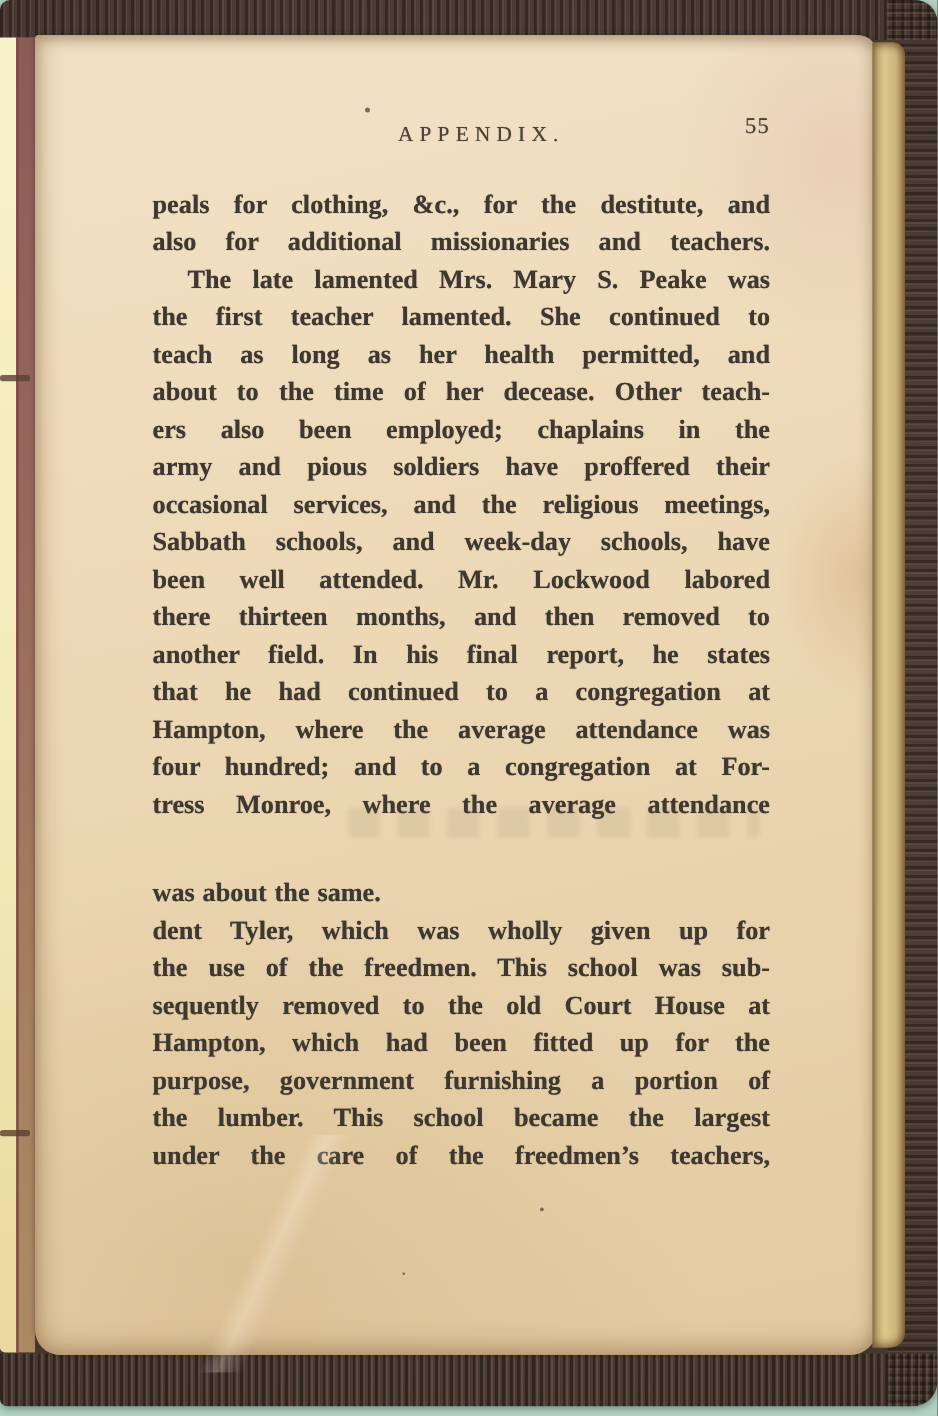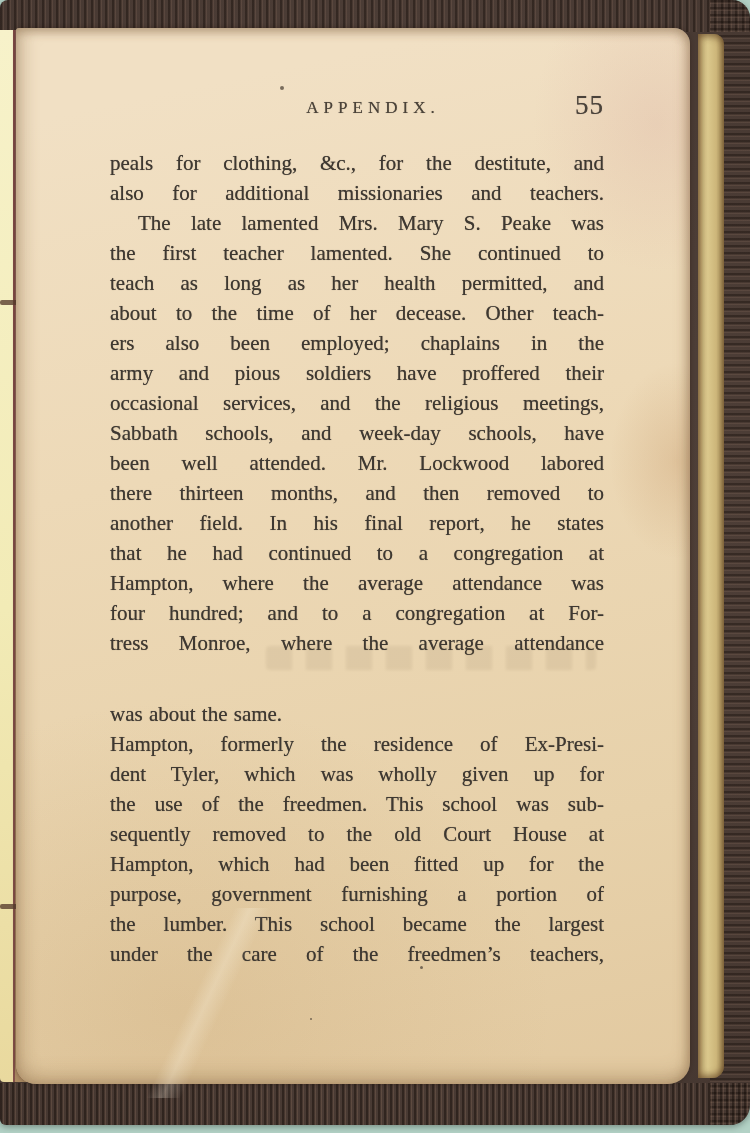--- a/index.html
+++ b/index.html
@@ -39,21 +39,21 @@
     background:linear-gradient(180deg,#f7f2ca 0%,#f2ebb6 55%,#e9d99e 100%);
     border-radius:0 0 0 4px;
   }
   .gutter{
     position:absolute;left:13px;top:30px;width:15px;height:1052px;
     background:linear-gradient(180deg,#8a5c55 0%,#96685c 35%,#a5815f 75%,#ab8a62 100%);
     border-left:2px solid rgba(124,70,68,.85);
   }
   .notch{position:absolute;left:0;width:24px;height:5px;background:rgba(90,62,48,.8);border-radius:2px;}
   .page{
-    position:absolute;left:16px;top:28px;width:674px;height:1056px;
+    position:absolute;left:28px;top:28px;width:674px;height:1056px;
     background:
       radial-gradient(190px 230px at 95% 9%, rgba(205,150,145,.20), rgba(0,0,0,0) 65%),
       radial-gradient(95px 140px at 98% 41%, rgba(175,115,60,.20), rgba(0,0,0,0) 70%),
       radial-gradient(520px 430px at 24% 93%, rgba(185,145,90,.20), rgba(0,0,0,0) 72%),
       linear-gradient(168deg,#f1e0c4 8%, #edd9b7 40%, #e7d1aa 76%, #e2c9a0 100%);
     border-radius:3px 16px 22px 20px;
     box-shadow:
       inset 0 5px 9px rgba(120,85,55,.28),
       inset -5px 0 10px rgba(120,85,55,.22),
       inset 9px 0 16px rgba(130,95,60,.18),
@@ -67,29 +67,29 @@
     box-shadow:inset 0 0 6px rgba(90,60,30,.45), inset 0 4px 6px rgba(90,60,30,.4), inset 0 -4px 6px rgba(90,60,30,.4);
   }
   .header{position:absolute;left:94px;top:62px;width:494px;height:34px;}
   .running-head{
     position:absolute;left:0;right:0;top:8px;text-align:center;
     transform:translateX(16px);
     font-size:17px;letter-spacing:5px;color:#4b4339;
     text-shadow:0 0 .7px rgba(75,67,57,.7);
   }
   .page-number{
-    position:absolute;right:0;top:0;font-size:27px;letter-spacing:1px;color:#4a423a;
+    position:absolute;right:0;top:0;font-size:18px;letter-spacing:1px;color:#4a423a;
     text-shadow:0 0 .7px rgba(74,66,58,.7);
   }
   .textcol{
     position:absolute;left:94px;top:120px;width:494px;
     color:var(--ink);font-size:21px;line-height:30px;
     text-shadow:0 0 .7px rgba(62,56,49,.75);
   }
-  .line{text-align:justify;text-align-last:justify;word-spacing:1px;}
+  .line{text-align:justify;text-align-last:justify;word-spacing:1px;font-weight:bold;}
   .line.noj{text-align-last:left;margin-top:41px;}
   .line.indent{text-indent:28px;}
   .speck{position:absolute;background:#5a4f42;border-radius:50%;opacity:.8;}
   .ghost{
     position:absolute;left:250px;top:618px;width:330px;height:24px;opacity:.10;filter:blur(1.5px);
     background:repeating-linear-gradient(90deg, rgba(110,90,60,.9) 0 26px, rgba(0,0,0,0) 26px 40px);
     border-radius:4px;
   }
   .crease{
     position:absolute;left:40px;top:880px;width:300px;height:190px;opacity:.5;
@@ -128,21 +128,20 @@
       <div class="line">occasional services, and the religious meetings,</div>
       <div class="line">Sabbath schools, and week-day schools, have</div>
       <div class="line">been well attended.  Mr. Lockwood labored</div>
       <div class="line">there thirteen months, and then removed to</div>
       <div class="line">another field.  In his final report, he states</div>
       <div class="line">that he had continued to a congregation at</div>
       <div class="line">Hampton, where the average attendance was</div>
       <div class="line">four hundred; and to a congregation at For-</div>
       <div class="line">tress Monroe, where the average attendance</div>
       <div class="line noj">was about the same.</div>
-      <div class="line">Hampton, formerly the residence of Ex-Presi-</div>
       <div class="line">dent Tyler, which was wholly given up for</div>
       <div class="line">the use of the freedmen.  This school was sub-</div>
       <div class="line">sequently removed to the old Court House at</div>
       <div class="line">Hampton, which had been fitted up for the</div>
       <div class="line">purpose, government furnishing a portion of</div>
       <div class="line">the lumber.  This school became the largest</div>
       <div class="line">under the care of the freedmen’s teachers,</div>
     </div>
 
   <div class="ghost"></div>

